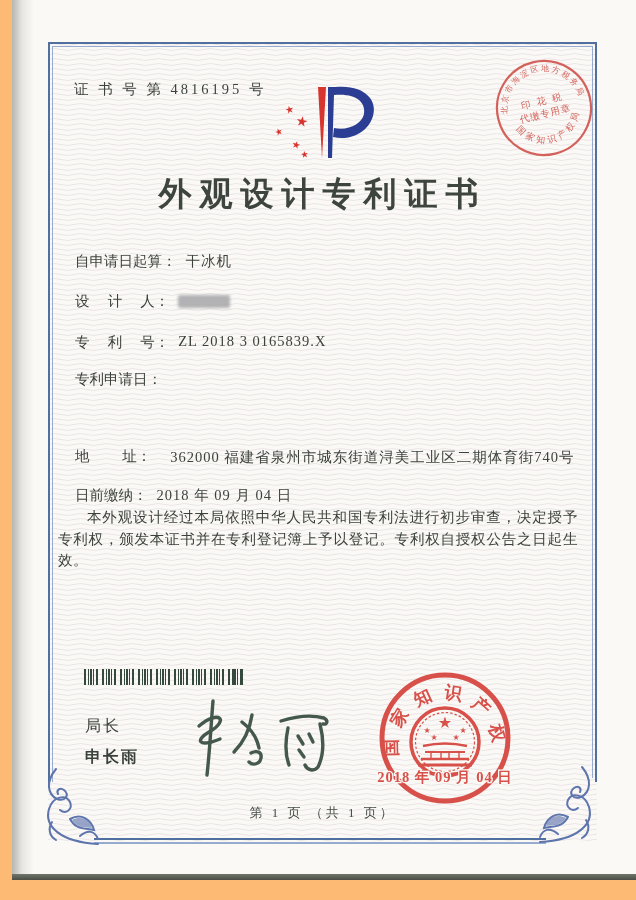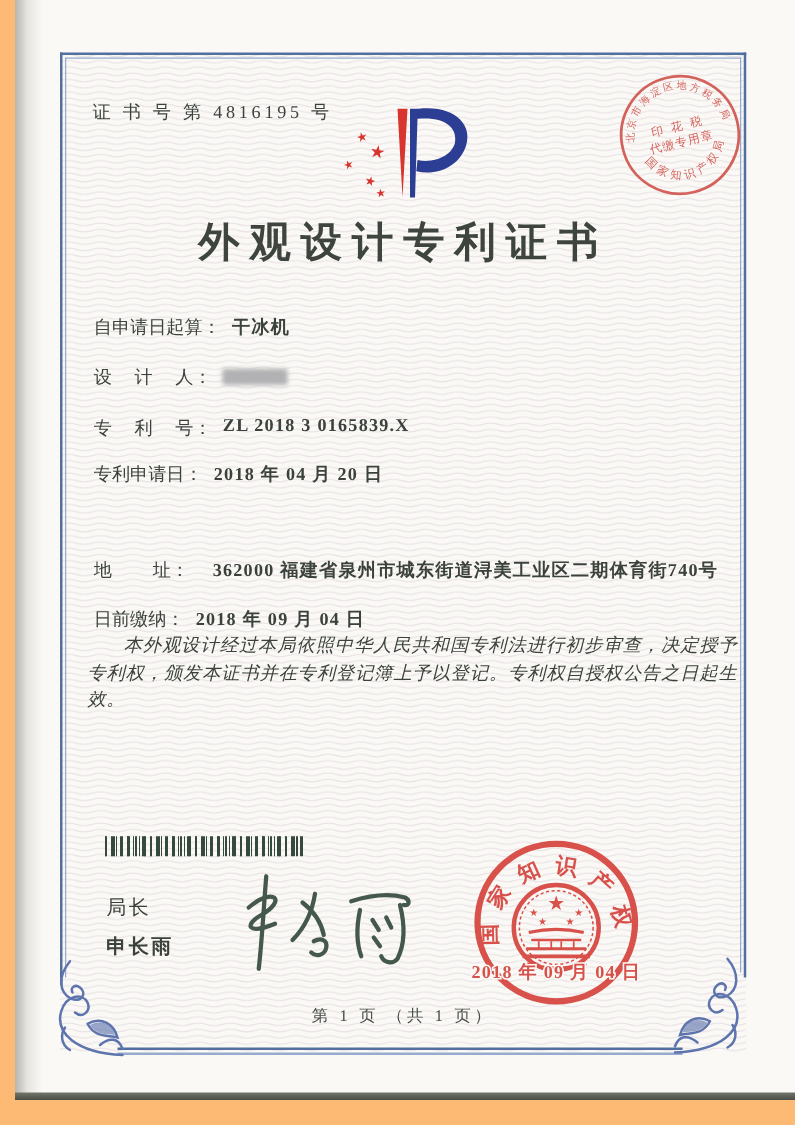--- a/index.html
+++ b/index.html
@@ -24,26 +24,26 @@
   .fr.inner { background:#97abce; }
   .flourish { position:absolute; width:64px; height:84px; }
   
   .cert-no { position:absolute; left:74px; top:80px; font-size:14.5px; letter-spacing:3px; }
   .logo { position:absolute; left:268px; top:84px; }
   .doc-title { position:absolute; left:48px; width:549px; top:172px; text-align:center;
     font-size:33px; font-weight:bold; letter-spacing:8px; color:#3e453e; }
   
   .frow { position:absolute; left:75px; font-size:14.5px; display:flex; align-items:flex-start; }
   .flabel { white-space:pre; flex:none; }
-  .fvalue { margin-left:9px; letter-spacing:1px;font-weight:bold; }
+  .fvalue { margin-left:9px; letter-spacing:1px; }
   .fvalue.addr { width:408px; line-height:21px;margin-left:19px; }
   .redacted { display:inline-block; width:52px; height:13px; margin-top:3px;
     background:#b2b2b4; border-radius:2px; filter:blur(1.6px); }
   
-  .body-text { position:absolute; left:70px; top:507px; width:520px;font-style:italic; }
+  .body-text { position:absolute; left:58px; top:507px; width:520px; }
   .body-text p { font-size:14.5px; line-height:21.5px; text-indent:2em;
     text-align:justify; letter-spacing:.6px; }
   
   .barcode { position:absolute; left:84px; top:669px; width:161px; height:16px;
     background:
       repeating-linear-gradient(90deg,#35493d 0 2px,transparent 2px 6px),
       repeating-linear-gradient(90deg,#35493d 0 1px,transparent 1px 4.5px); }
   .official-title { position:absolute; left:85px; top:716px; font-size:16px; letter-spacing:2px; }
   .official-name  { position:absolute; left:85px; top:747px; font-size:16px; letter-spacing:2px;font-weight:bold; }
   .signature { position:absolute; left:185px; top:690px; }
@@ -120,21 +120,20 @@
   <div class="frow" style="top:292px">
     <span class="flabel">设　 计　 人：</span>
     <span class="fvalue"><span class="redacted"></span></span>
   </div>
   <div class="frow" style="top:333px">
     <span class="flabel">专　 利　 号：</span>
     <span class="fvalue">ZL 2018 3 0165839.X</span>
   </div>
   <div class="frow" style="top:370px">
     <span class="flabel">专利申请日：</span>
-    <span class="fvalue">2018 年 04 月 20 日</span>
   </div>
   <div class="frow" style="top:447px">
     <span class="flabel">地　　 址：</span>
     <span class="fvalue addr">362000 福建省泉州市城东街道浔美工业区二期体育街740号</span>
   </div>
   <div class="frow" style="top:486px">
     <span class="flabel">日前缴纳：</span>
     <span class="fvalue">2018 年 09 月 04 日</span>
   </div>
 

